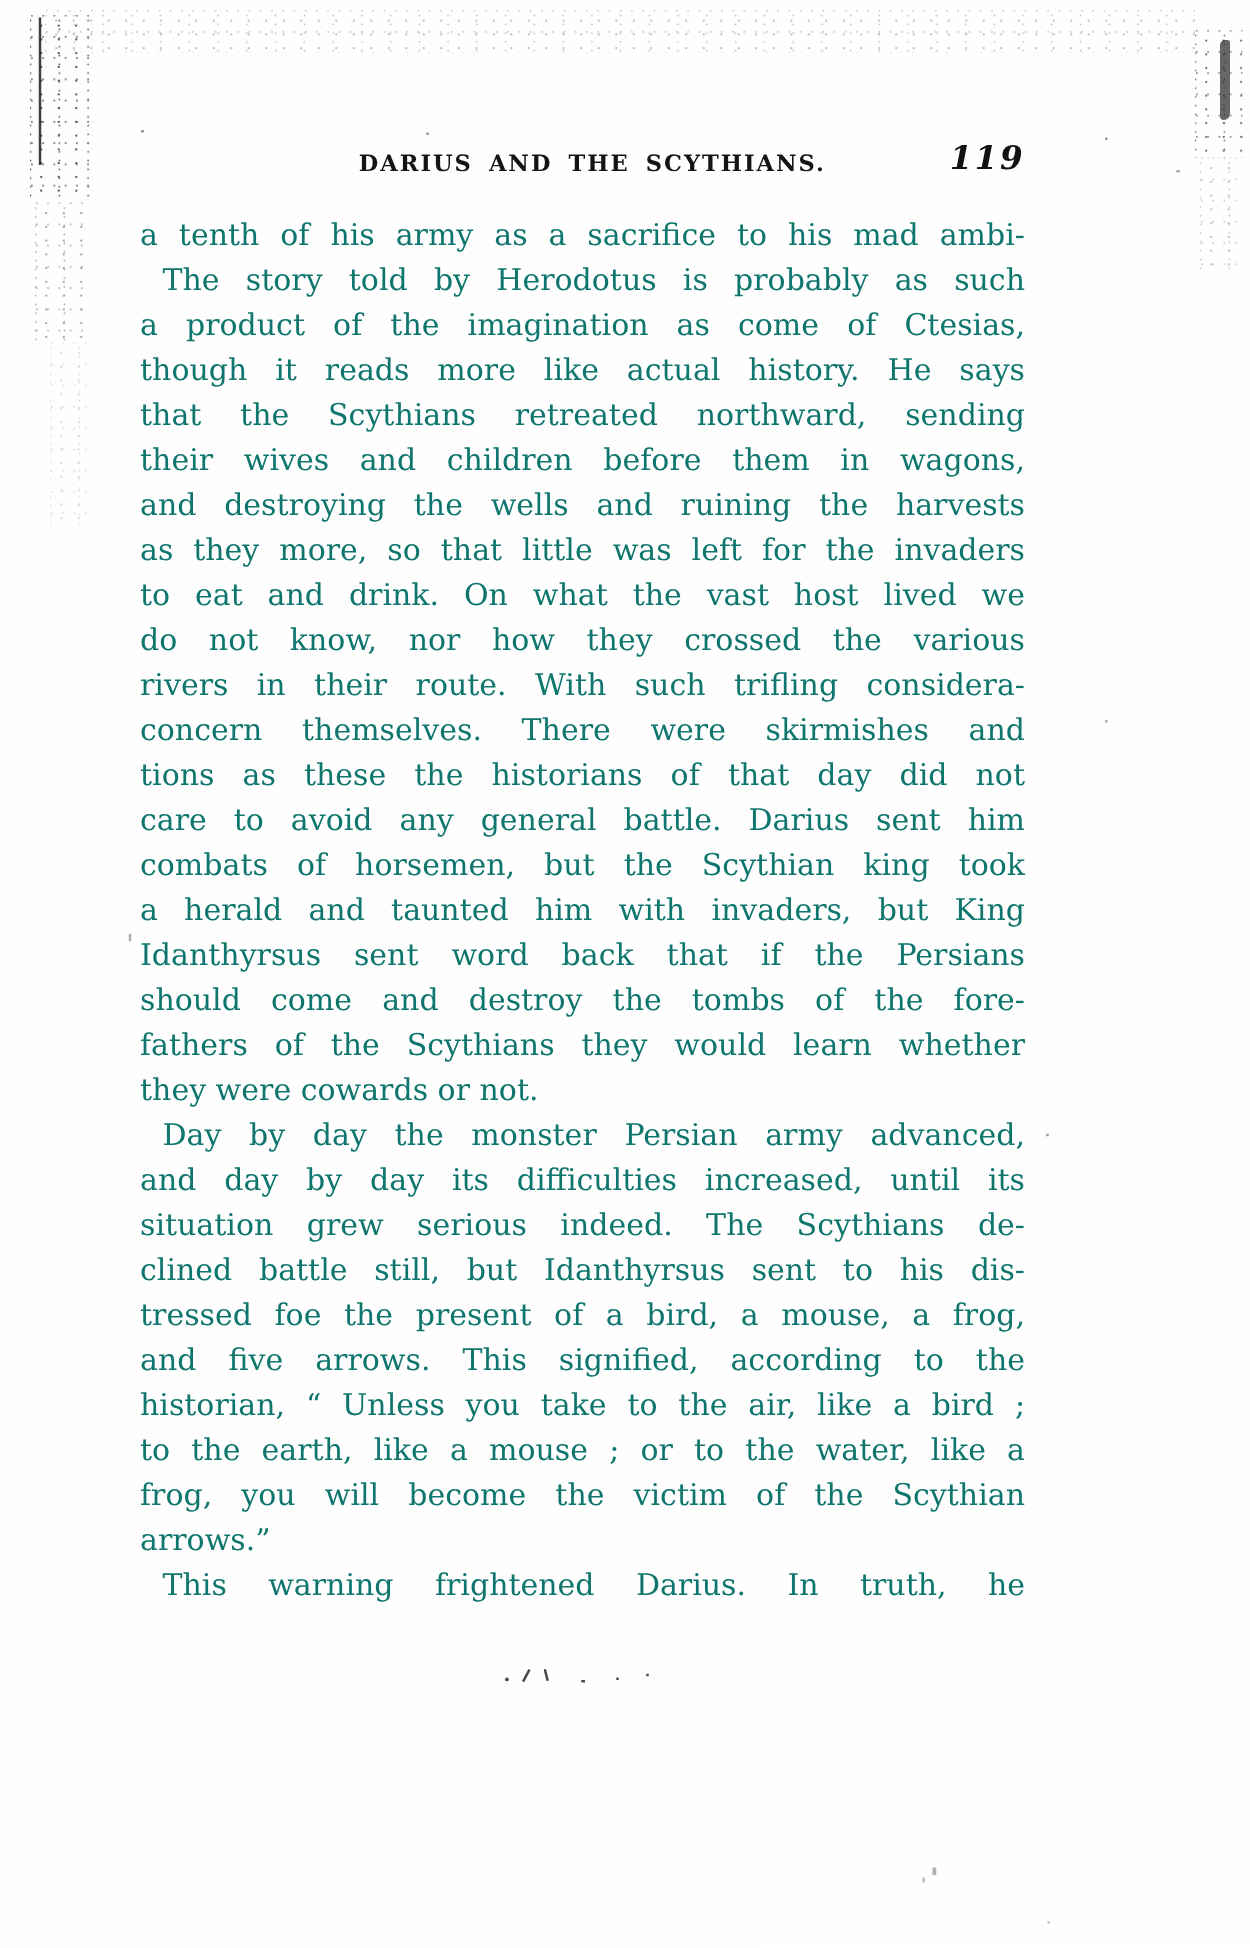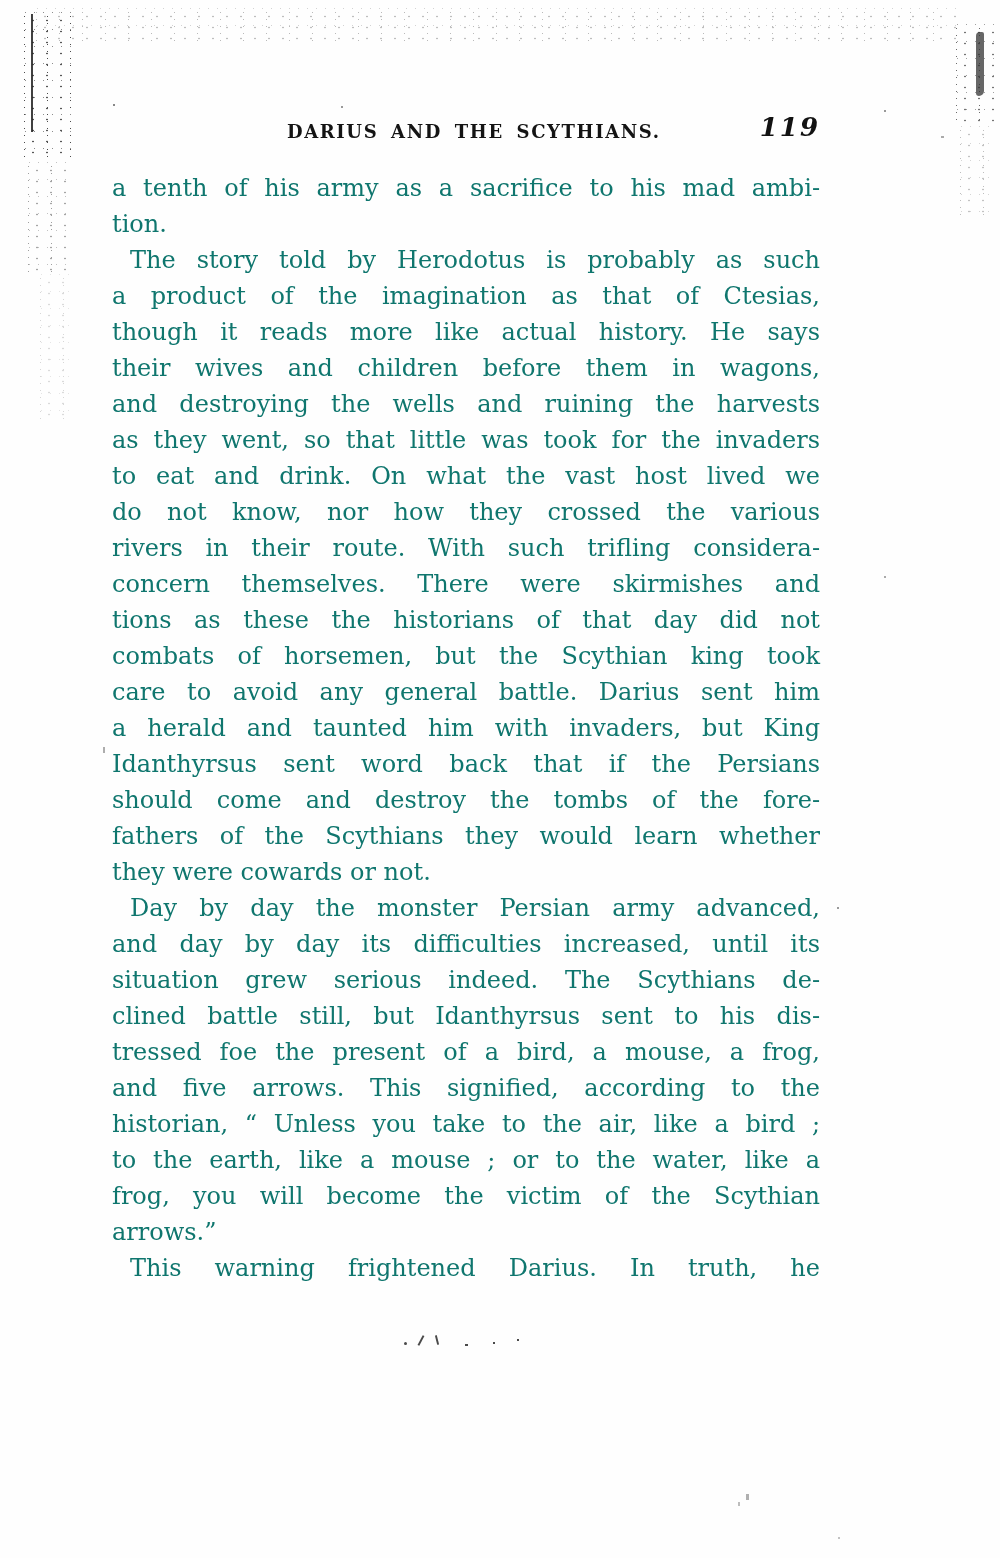--- a/index.html
+++ b/index.html
@@ -90,34 +90,34 @@
   <div class="mk" style="left:941px; top:136px; width:3px; height:2px; background:#aaa;"></div>
   <div class="mk" style="left:884px; top:576px; width:2px; height:2px; background:#aaa;"></div>
   <div class="mk" style="left:837px; top:907px; width:2px; height:2px; background:#9a9a9a;"></div>
   <div class="mk" style="left:103px; top:747px; width:2px; height:6px; background:#777; opacity:.6;"></div>
 
   <div class="running-title">DARIUS AND THE SCYTHIANS.</div>
   <div class="folio">119</div>
 
   <div class="text-block" id="text-block">
       <div class="line">a tenth of his army as a sacrifice to his mad ambi-</div>
-      <div class="line no-just">tion.</div>
       <div class="line indent">The story told by Herodotus is probably as such</div>
-      <div class="line">a product of the imagination as that of Ctesias,</div>
+      <div class="line">a product of the imagination as come of Ctesias,</div>
       <div class="line">though it reads more like actual history.  He says</div>
+      <div class="line">that the Scythians retreated northward, sending</div>
       <div class="line">their wives and children before them in wagons,</div>
       <div class="line">and destroying the wells and ruining the harvests</div>
-      <div class="line">as they went, so that little was took for the invaders</div>
+      <div class="line">as they more, so that little was left for the invaders</div>
       <div class="line">to eat and drink.  On what the vast host lived we</div>
       <div class="line">do not know, nor how they crossed the various</div>
       <div class="line">rivers in their route.  With such trifling considera-</div>
       <div class="line">concern themselves.  There were skirmishes and</div>
       <div class="line">tions as these the historians of that day did not</div>
+      <div class="line">care to avoid any general battle.  Darius sent him</div>
       <div class="line">combats of horsemen, but the Scythian king took</div>
-      <div class="line">care to avoid any general battle.  Darius sent him</div>
       <div class="line">a herald and taunted him with invaders, but King</div>
       <div class="line">Idanthyrsus sent word back that if the Persians</div>
       <div class="line">should come and destroy the tombs of the fore-</div>
       <div class="line">fathers of the Scythians they would learn whether</div>
       <div class="line no-just">they were cowards or not.</div>
       <div class="line indent">Day by day the monster Persian army advanced,</div>
       <div class="line">and day by day its difficulties increased, until its</div>
       <div class="line">situation grew serious indeed.  The Scythians de-</div>
       <div class="line">clined battle still, but Idanthyrsus sent to his dis-</div>
       <div class="line">tressed foe the present of a bird, a mouse, a frog,</div>

